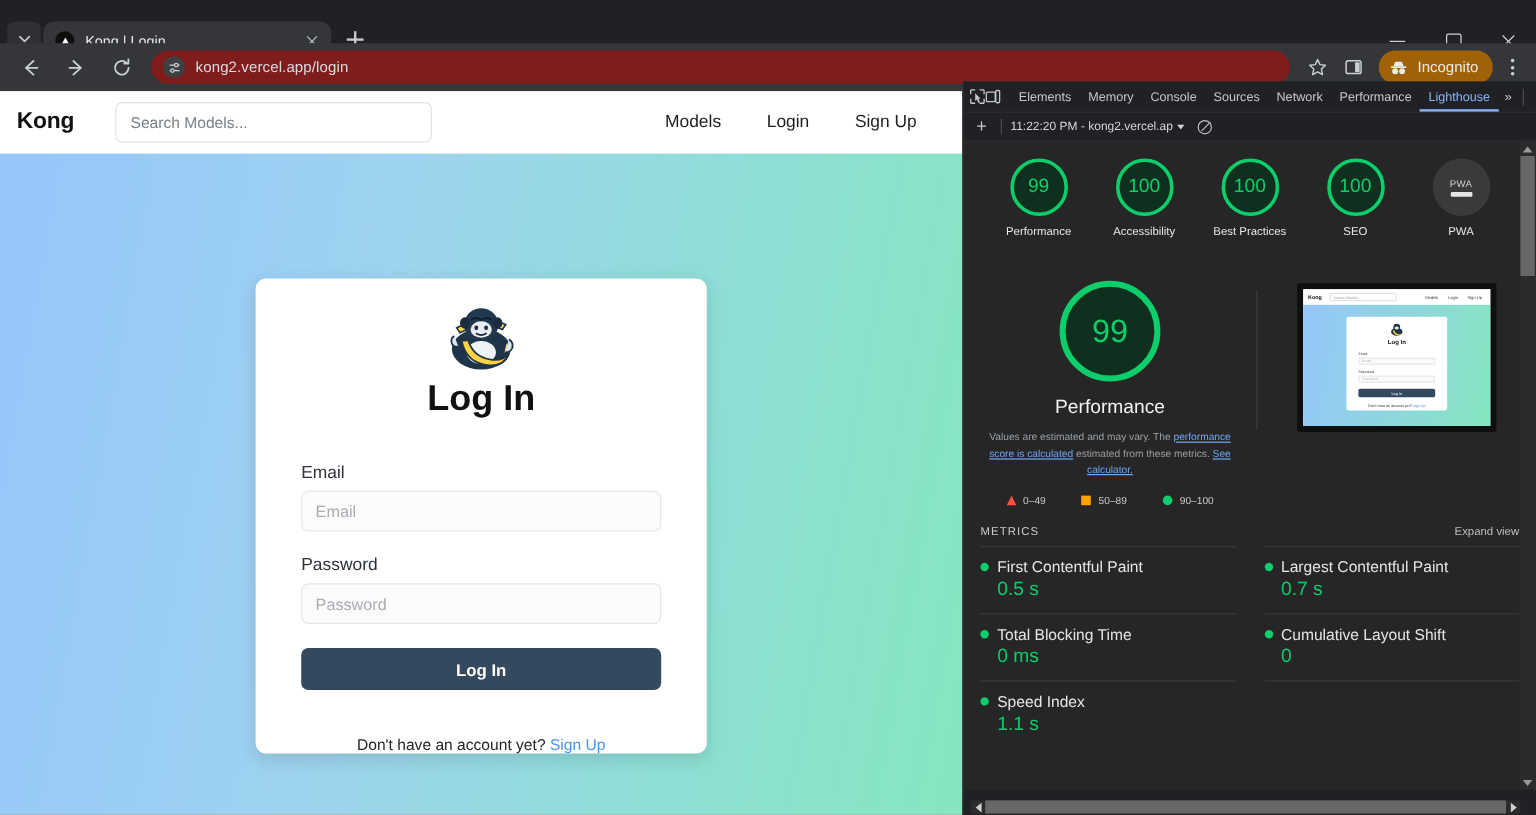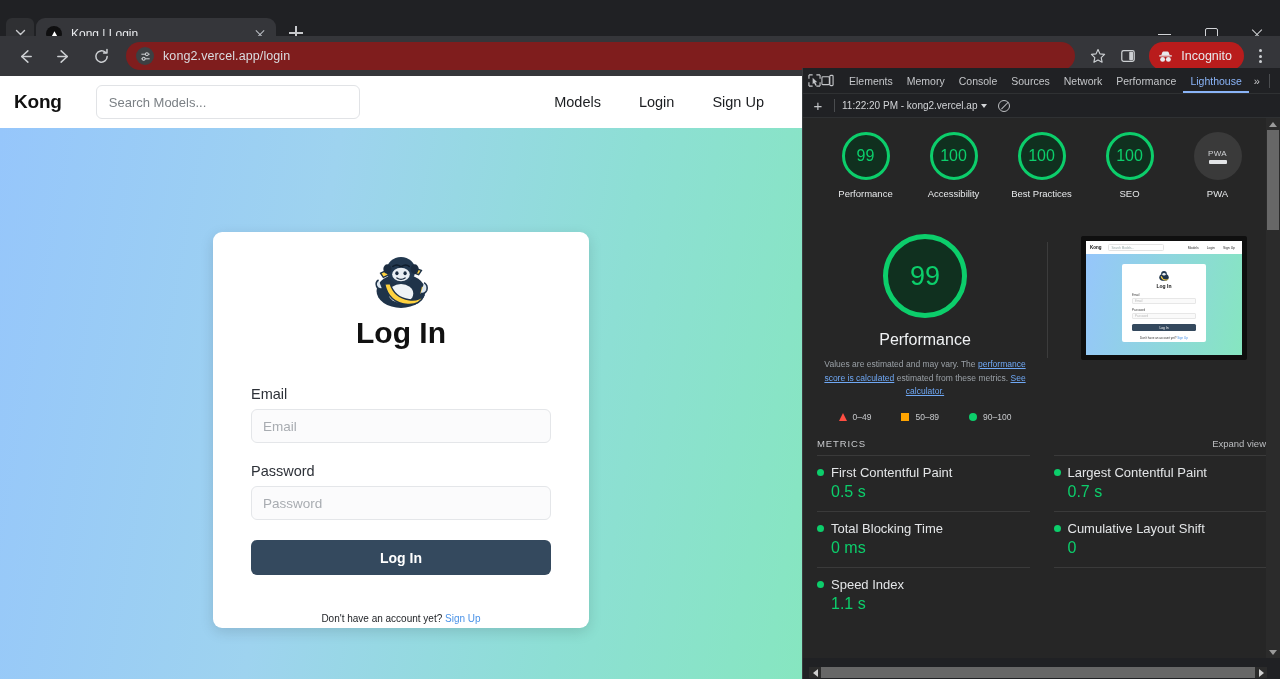--- a/index.html
+++ b/index.html
@@ -80,21 +80,21 @@
     flex: 1; height: 28px; background: #7f1d1d; border-radius: 14px;
     display: flex; align-items: center; padding: 0 10px 0 10px; margin: 0 8px 0 6px;
   }
   .omni-icon {
     width: 18px; height: 18px; border-radius: 50%; background: #3c4043;
     display: flex; align-items: center; justify-content: center; flex: none; margin-right: 9px;
   }
   .omni-url { color: #dadce0; font-size: 12.5px; letter-spacing: .1px; }
   .tb-icon { width: 30px; height: 30px; display: flex; align-items: center; justify-content: center; flex: none; }
   .incognito-pill {
-    height: 28px; border-radius: 14px; background: #b91c1c; display: flex; align-items: center;
+    height: 28px; border-radius: 14px; background: #a16207; display: flex; align-items: center;
     padding: 0 12px 0 8px; margin-left: 6px; flex: none;
   }
   .incognito-pill span { color: #e8eaed; font-size: 12.5px; margin-left: 7px; }
   .kebab { width: 28px; height: 30px; display: flex; flex-direction: column;
     align-items: center; justify-content: center; gap: 2.5px; flex: none; margin-left: 2px;}
   .kebab i { width: 3px; height: 3px; border-radius: 50%; background: #cdd0d3; display: block; }
 
   
   .viewport {
     position: absolute; left: 0; top: 76px; width: 802px; height: 603px;
@@ -134,21 +134,21 @@
     background: #fbfbfc; display: flex; align-items: center; padding: 0 11px;
     margin-bottom: 20px;
   }
   .field-input span { color: #a8acb1; font-size: 13.5px; }
   .submit-btn {
     width: 100%; height: 35px; background: #34495e; border-radius: 6px;
     display: flex; align-items: center; justify-content: center;
     color: #fff; font-size: 14px; font-weight: 600; margin-top: 14px;
   }
   .footnote {
-    text-align: center; font-size: 10px; color: #23262a; margin-top: 38px;
+    text-align: center; font-size: 13px; color: #23262a; margin-top: 38px;
   }
   .footnote a { color: #4b93e8; text-decoration: none; }
 
   
   .devtools {
     position: absolute; left: 802px; top: 68px; width: 478px; height: 611px;
     background: #202124; border-left: 1px solid #3b3d40;
   }
   .dt-tabbar {
     height: 26px; display: flex; align-items: center; padding-left: 5px;

